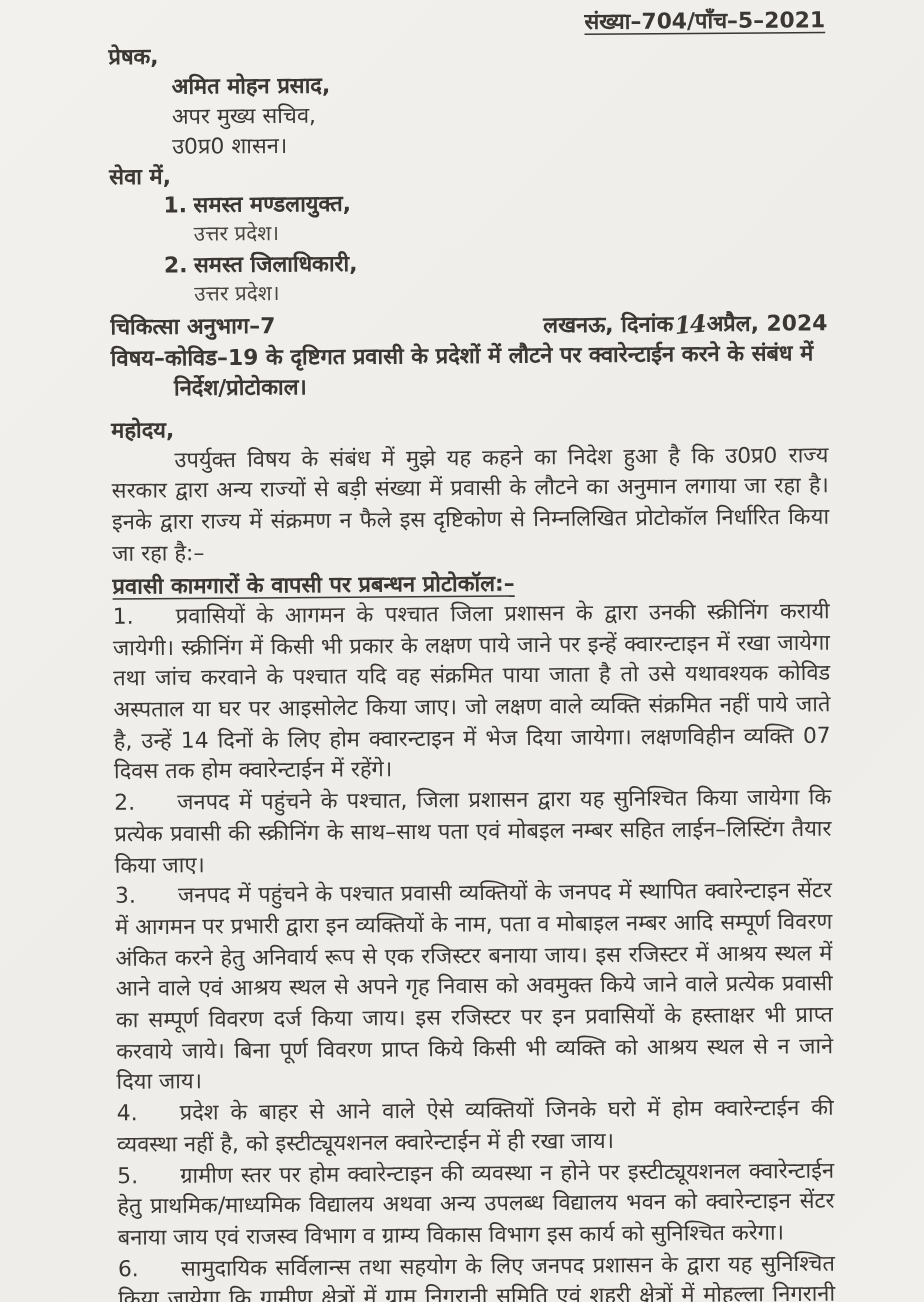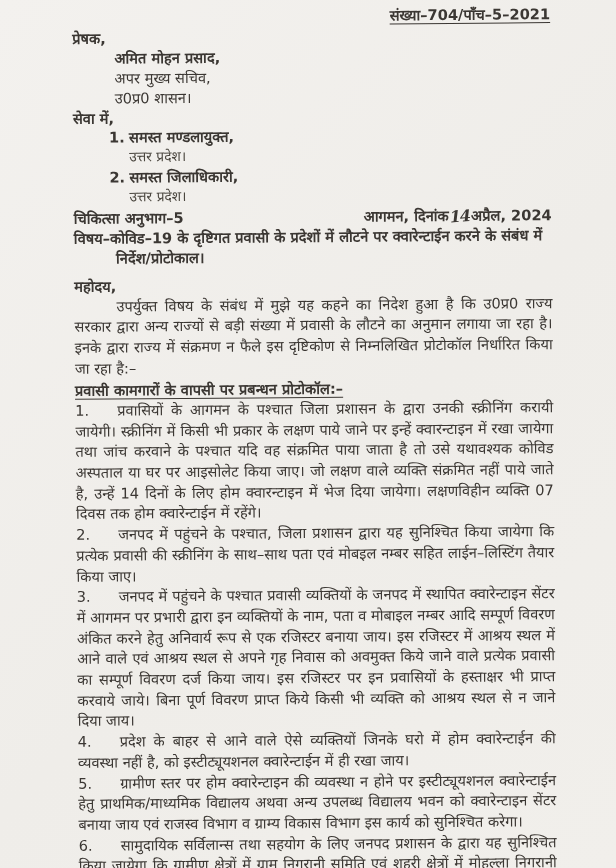--- a/index.html
+++ b/index.html
@@ -119,23 +119,23 @@
         <span class="r-num">1.</span><span>समस्त मण्डलायुक्त,</span>
       </div>
       <div class="recipient-place">उत्तर प्रदेश।</div>
       <div class="recipient-line">
         <span class="r-num">2.</span><span>समस्त जिलाधिकारी,</span>
       </div>
       <div class="recipient-place">उत्तर प्रदेश।</div>
     </div>
 
     <div class="dept-date-row">
-      <span>चिकित्सा अनुभाग–5</span>
+      <span>चिकित्सा अनुभाग–7</span>
       <span>
-        <span>आगमन, दिनांक</span><span class="handwritten-date">14</span><span>अप्रैल, 2024</span>
+        <span>लखनऊ, दिनांक</span><span class="handwritten-date">14</span><span>अप्रैल, 2024</span>
       </span>
     </div>
 
     <div class="subject">विषय–कोविड–19 के दृष्टिगत प्रवासी के प्रदेशों में लौटने पर क्वारेन्टाईन करने के संबंध में निर्देश/प्रोटोकाल।</div>
 
     <div class="salutation">महोदय,</div>
 
     <p class="intro">उपर्युक्त विषय के संबंध में मुझे यह कहने का निदेश हुआ है कि उ0प्र0 राज्य सरकार द्वारा अन्य राज्यों से बड़ी संख्या में प्रवासी के लौटने का अनुमान लगाया जा रहा है। इनके द्वारा राज्य में संक्रमण न फैले इस दृष्टिकोण से निम्नलिखित प्रोटोकॉल निर्धारित किया जा रहा है:–</p>
 
     <div class="protocol-heading">प्रवासी कामगारों के वापसी पर प्रबन्धन प्रोटोकॉल:–</div>

